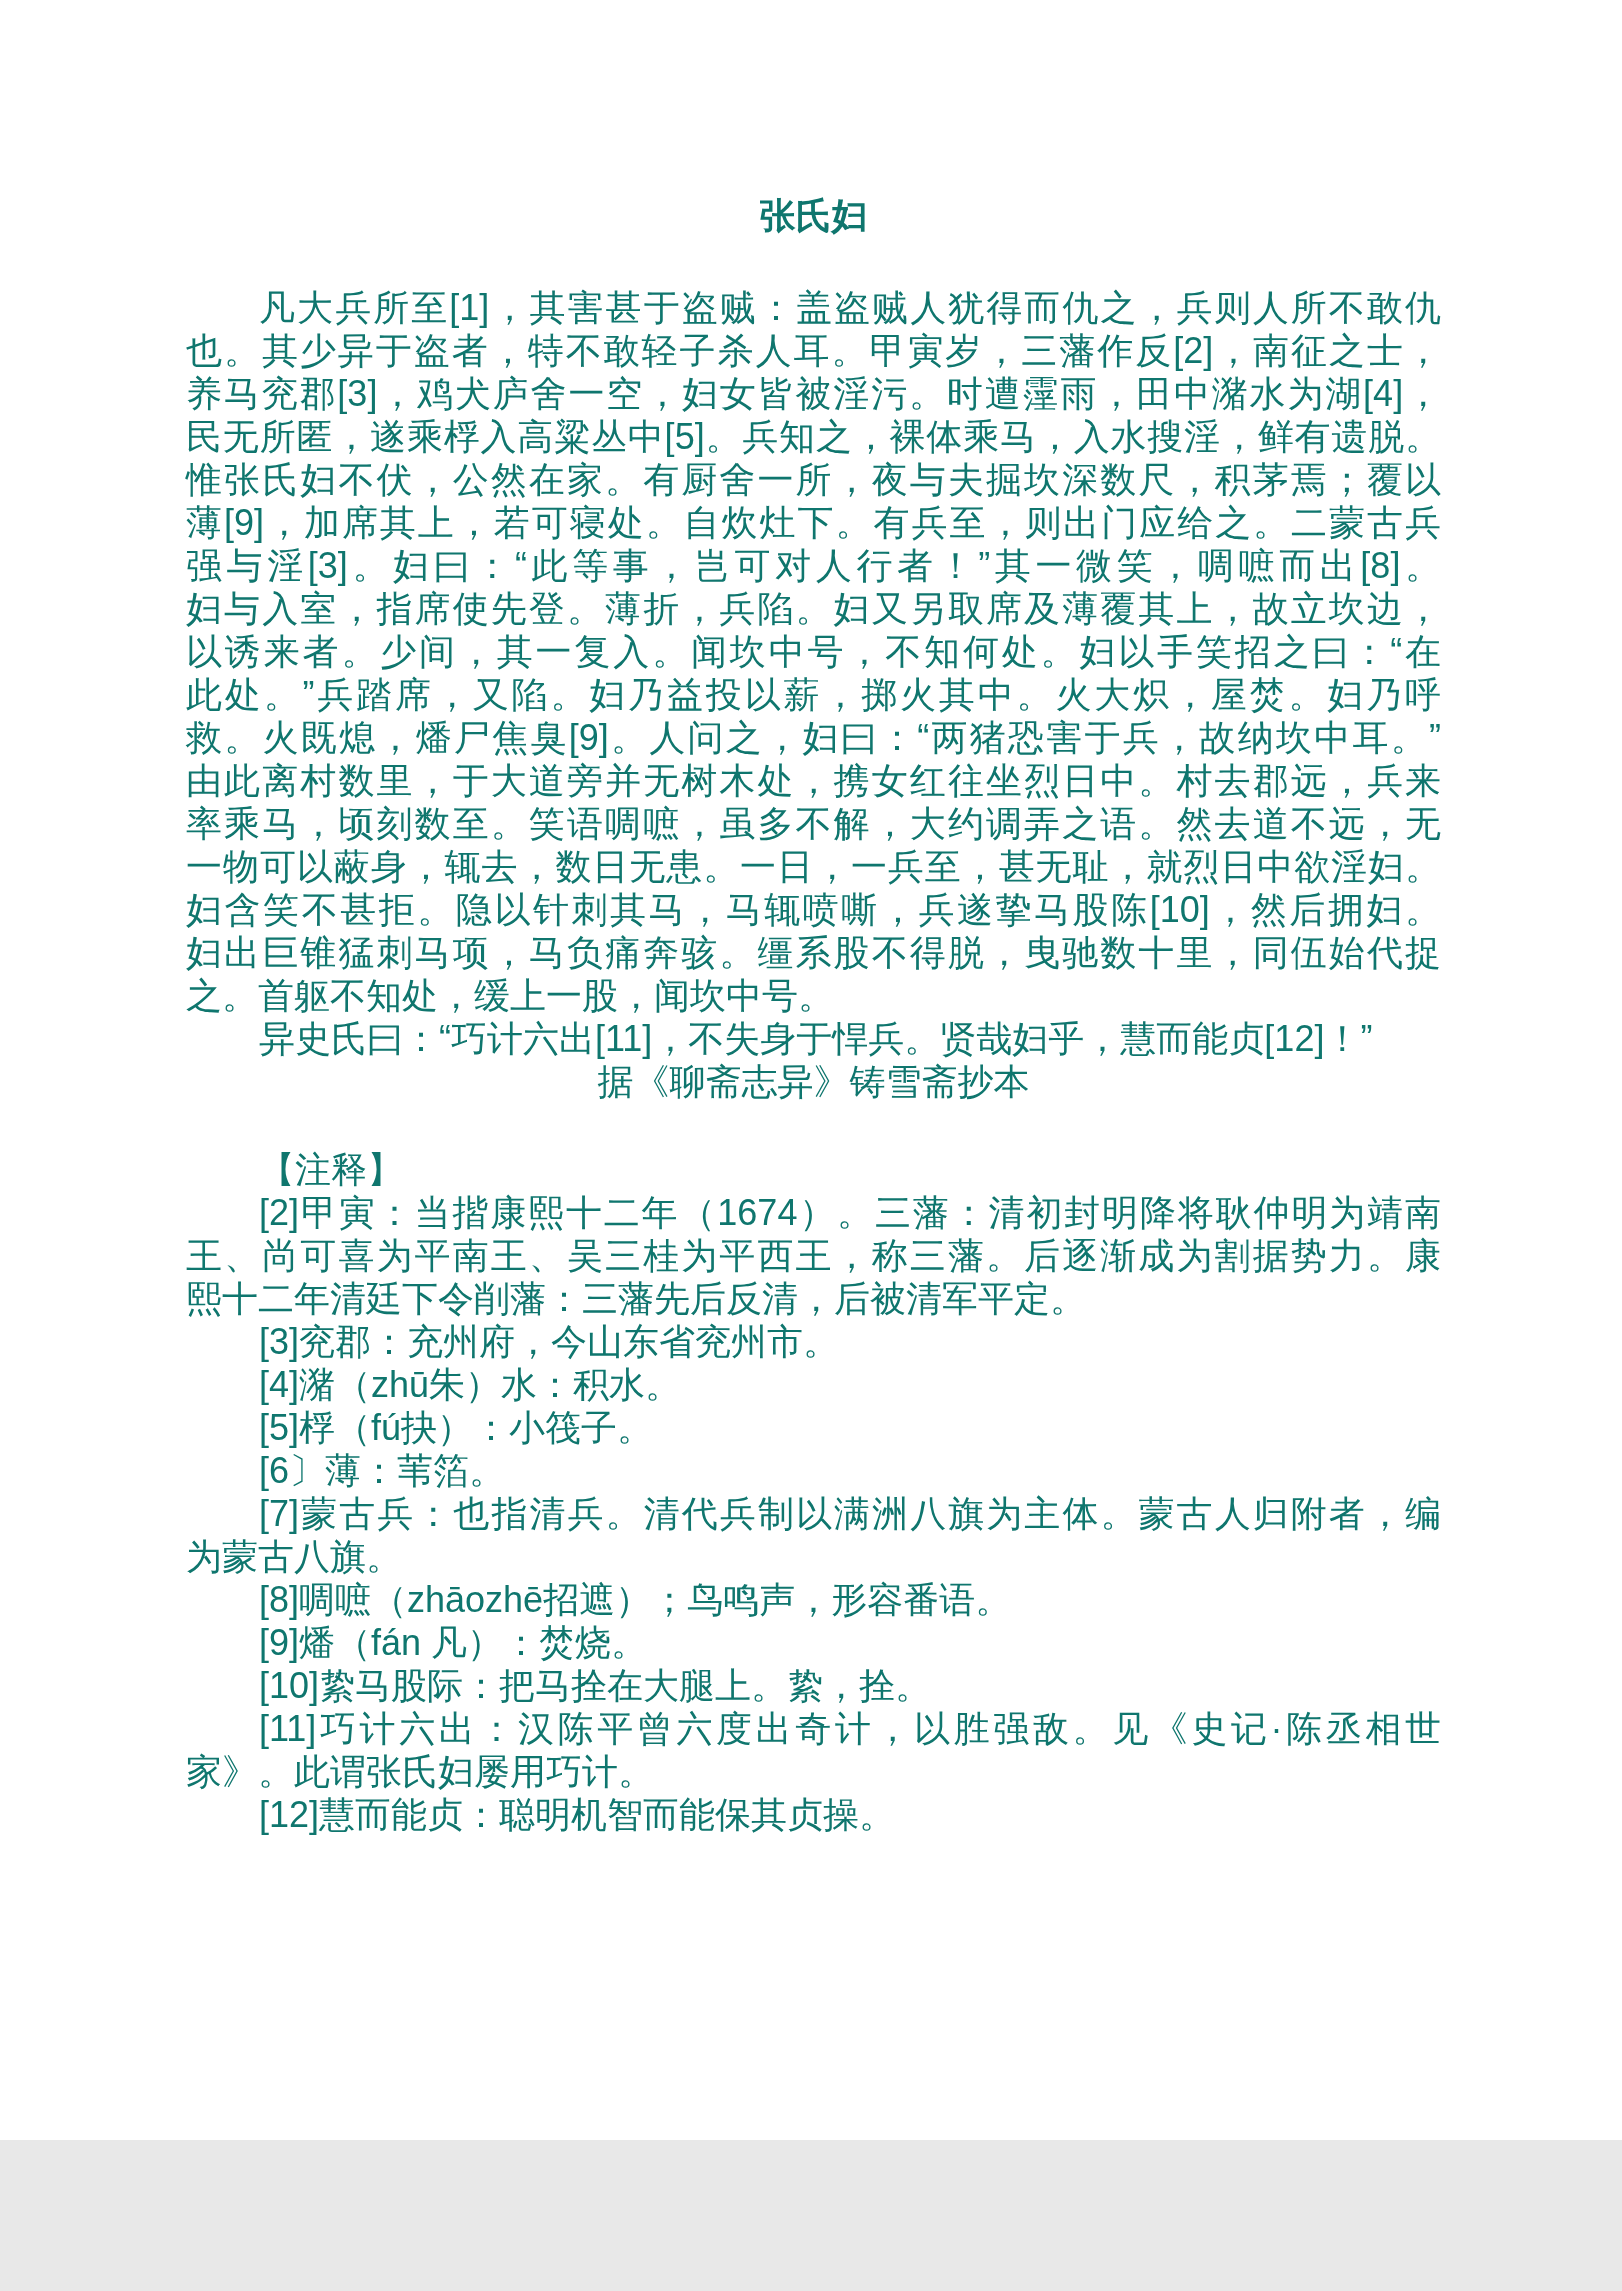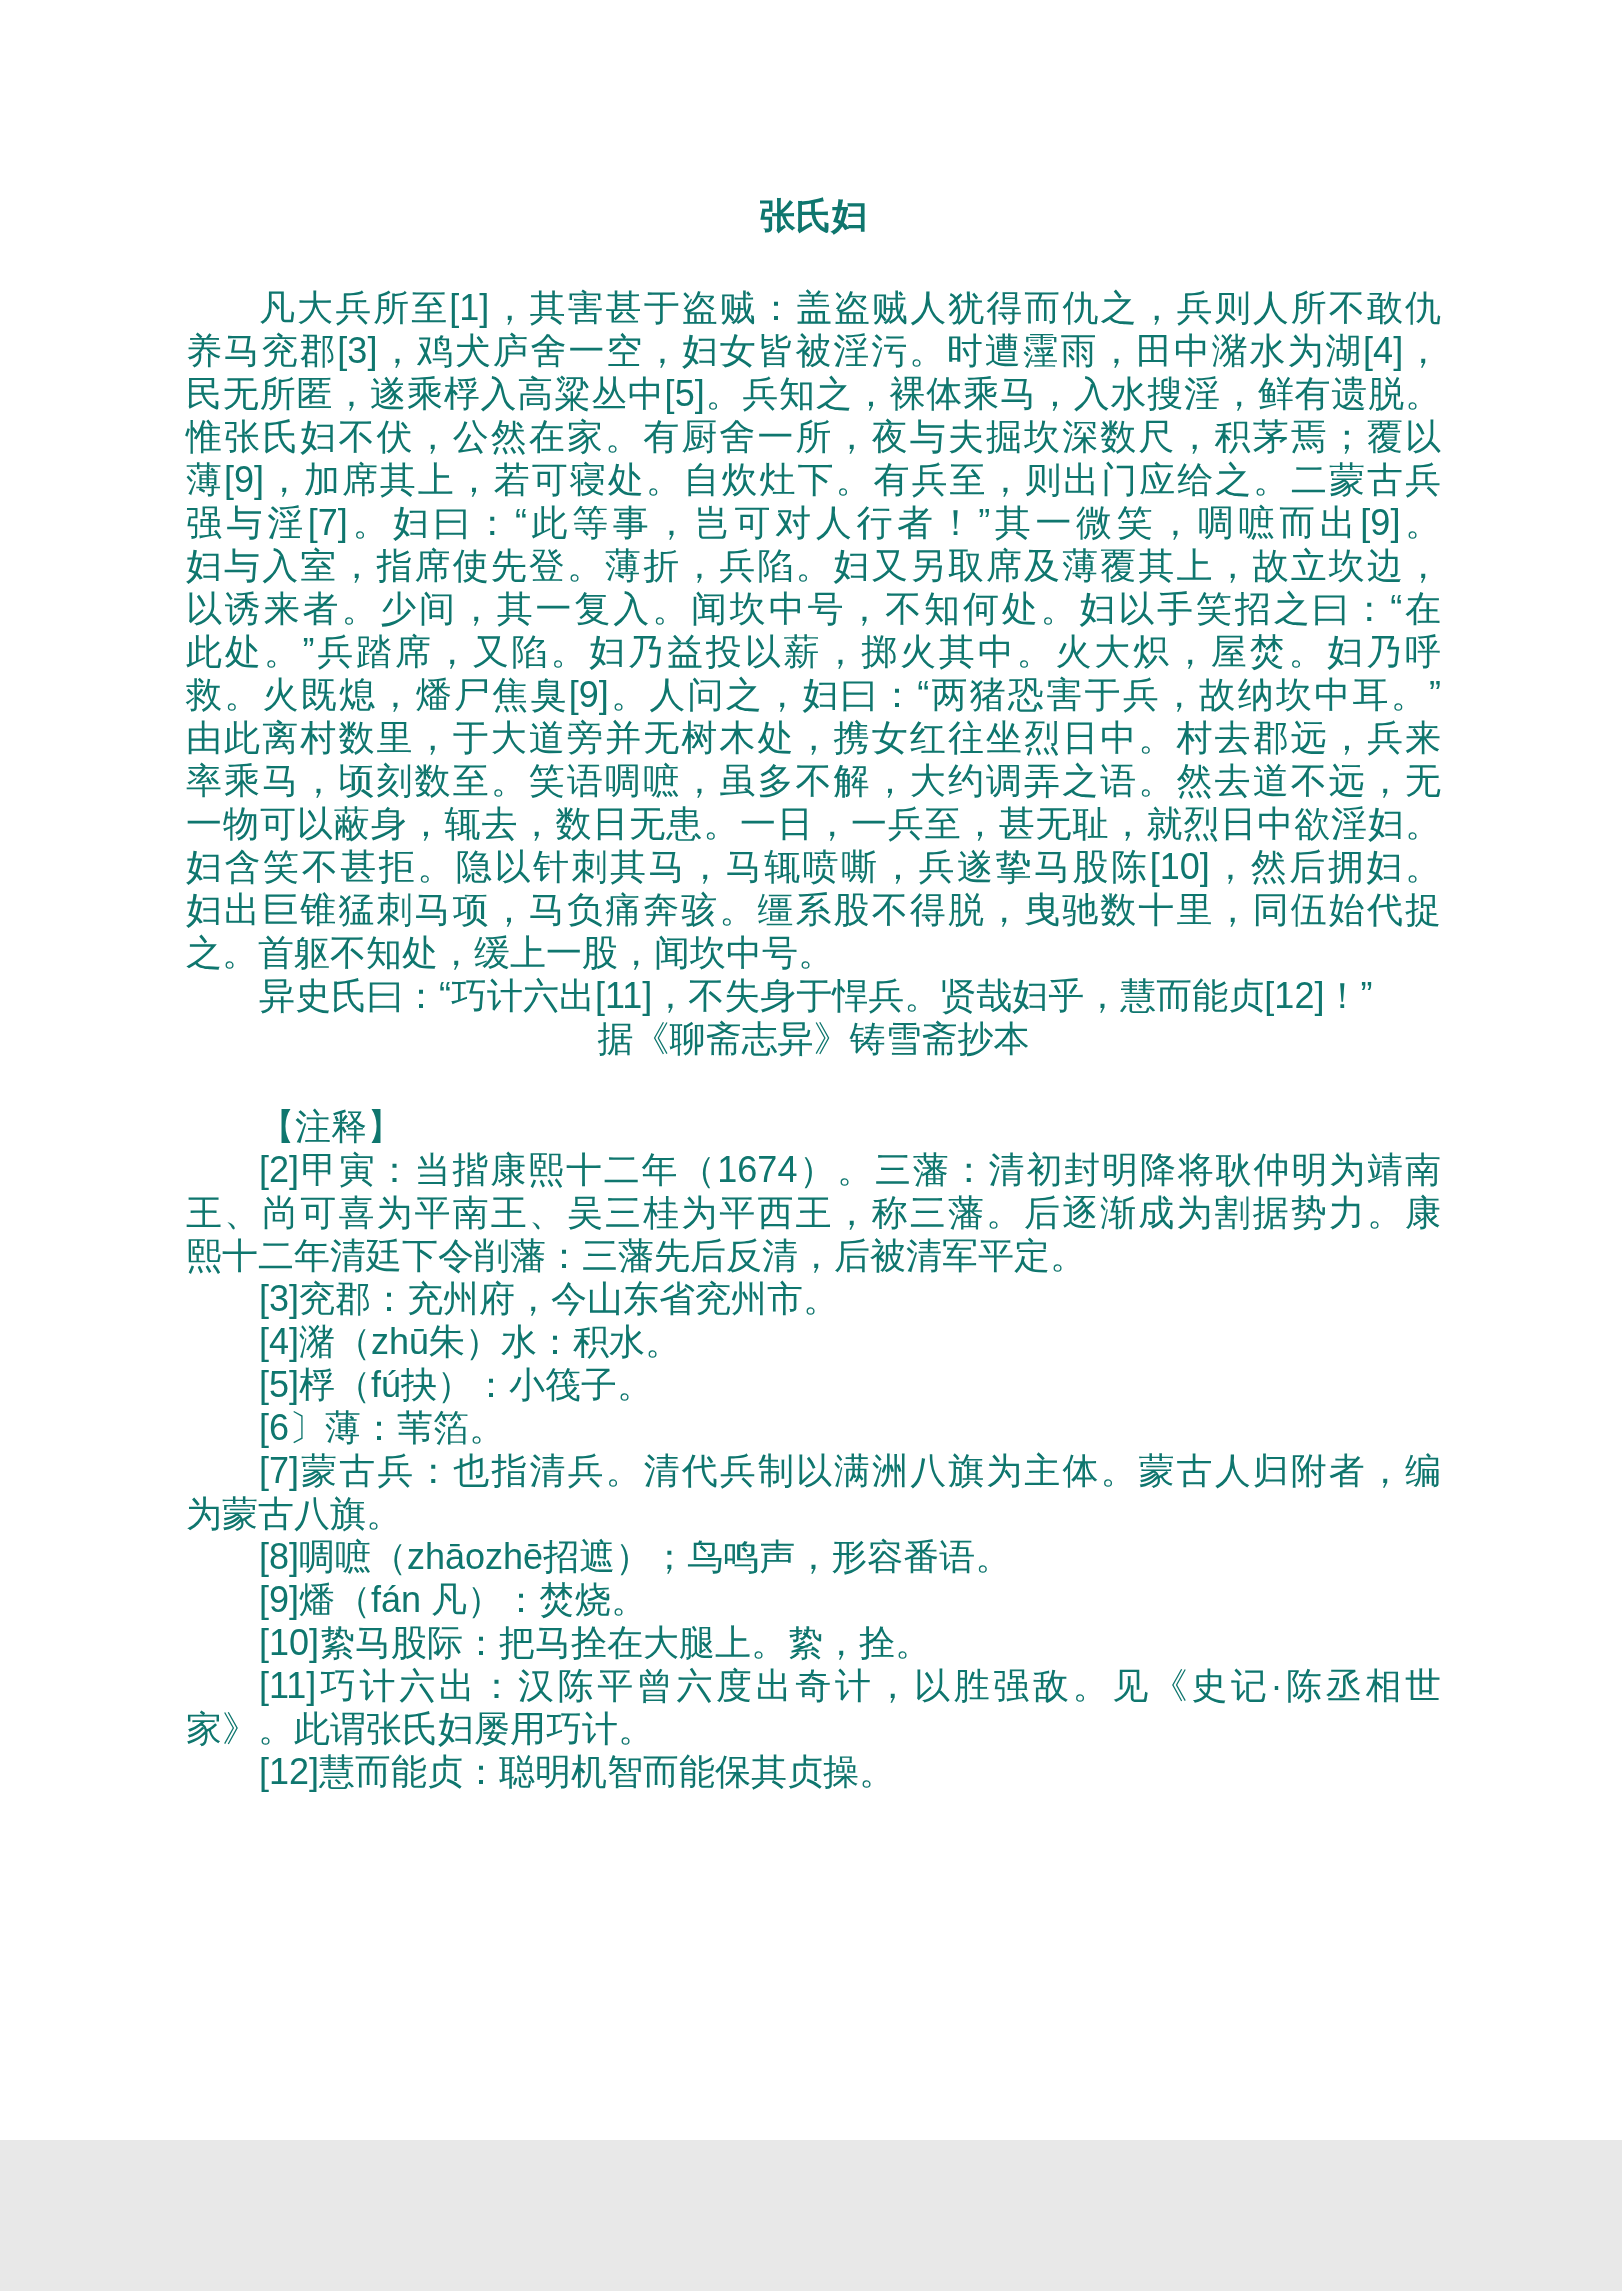--- a/index.html
+++ b/index.html
@@ -35,25 +35,26 @@
 </head>
 <body>
 
 <div class="page">
   <div class="content">
 
     <h1 class="doc-title">张氏妇</h1>
 
     <div>
       <div class="line indent j">凡大兵所至[1]，其害甚于盗贼：盖盗贼人犹得而仇之，兵则人所不敢仇</div>
+      <div class="line j">也。其少异于盗者，特不敢轻子杀人耳。甲寅岁，三藩作反[2]，南征之士，</div>
       <div class="line j">养马兖郡[3]，鸡犬庐舍一空，妇女皆被淫污。时遭霪雨，田中潴水为湖[4]，</div>
       <div class="line j">民无所匿，遂乘桴入高粱丛中[5]。兵知之，裸体乘马，入水搜淫，鲜有遗脱。</div>
       <div class="line j">惟张氏妇不伏，公然在家。有厨舍一所，夜与夫掘坎深数尺，积茅焉；覆以</div>
       <div class="line j">薄[9]，加席其上，若可寝处。自炊灶下。有兵至，则出门应给之。二蒙古兵</div>
-      <div class="line j">强与淫[7]。妇曰：“此等事，岂可对人行者！”其一微笑，啁嗻而出[9]。</div>
+      <div class="line j">强与淫[3]。妇曰：“此等事，岂可对人行者！”其一微笑，啁嗻而出[8]。</div>
       <div class="line j">妇与入室，指席使先登。薄折，兵陷。妇又另取席及薄覆其上，故立坎边，</div>
       <div class="line j">以诱来者。少间，其一复入。闻坎中号，不知何处。妇以手笑招之曰：“在</div>
       <div class="line j">此处。”兵踏席，又陷。妇乃益投以薪，掷火其中。火大炽，屋焚。妇乃呼</div>
       <div class="line j">救。火既熄，燔尸焦臭[9]。人问之，妇曰：“两猪恐害于兵，故纳坎中耳。”</div>
       <div class="line j">由此离村数里，于大道旁并无树木处，携女红往坐烈日中。村去郡远，兵来</div>
       <div class="line j">率乘马，顷刻数至。笑语啁嗻，虽多不解，大约调弄之语。然去道不远，无</div>
       <div class="line j">一物可以蔽身，辄去，数日无患。一日，一兵至，甚无耻，就烈日中欲淫妇。</div>
       <div class="line j">妇含笑不甚拒。隐以针刺其马，马辄喷嘶，兵遂挚马股陈[10]，然后拥妇。</div>
       <div class="line j">妇出巨锥猛刺马项，马负痛奔骇。缰系股不得脱，曳驰数十里，同伍始代捉</div>
       <div class="line">之。首躯不知处，缓上一股，闻坎中号。</div>

